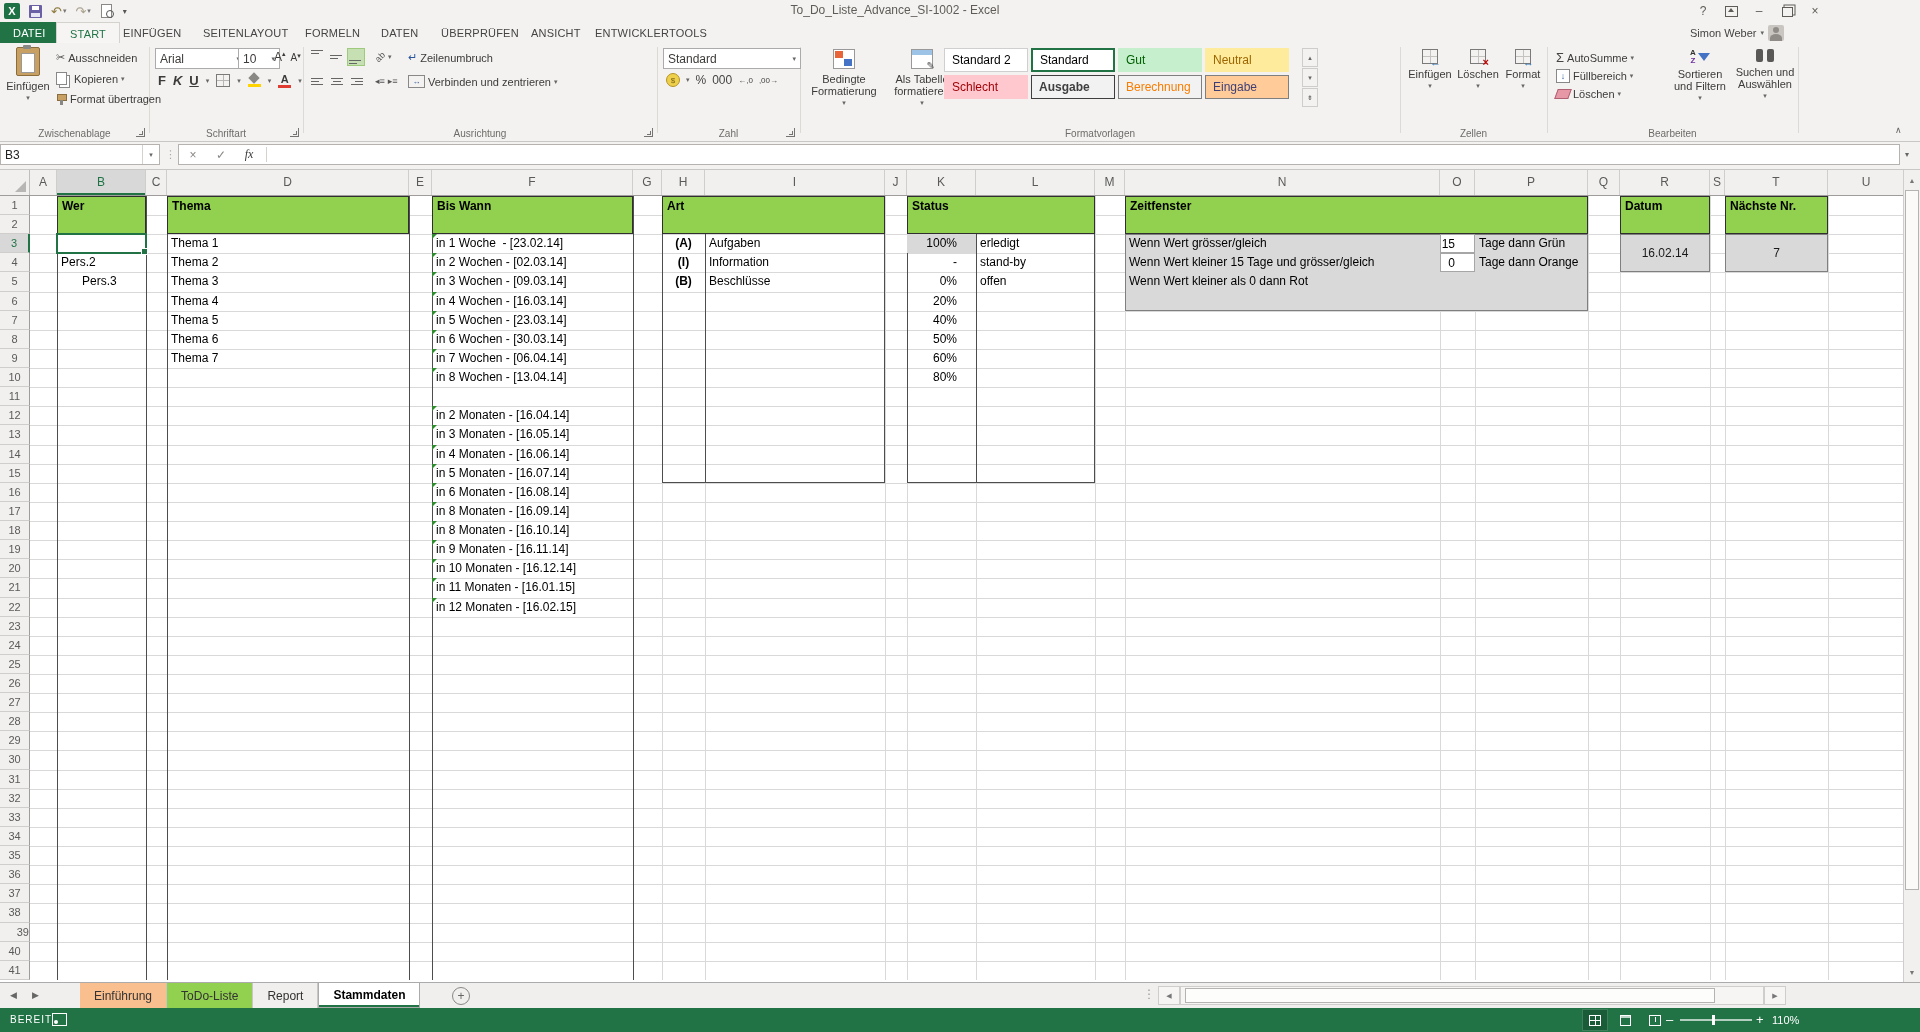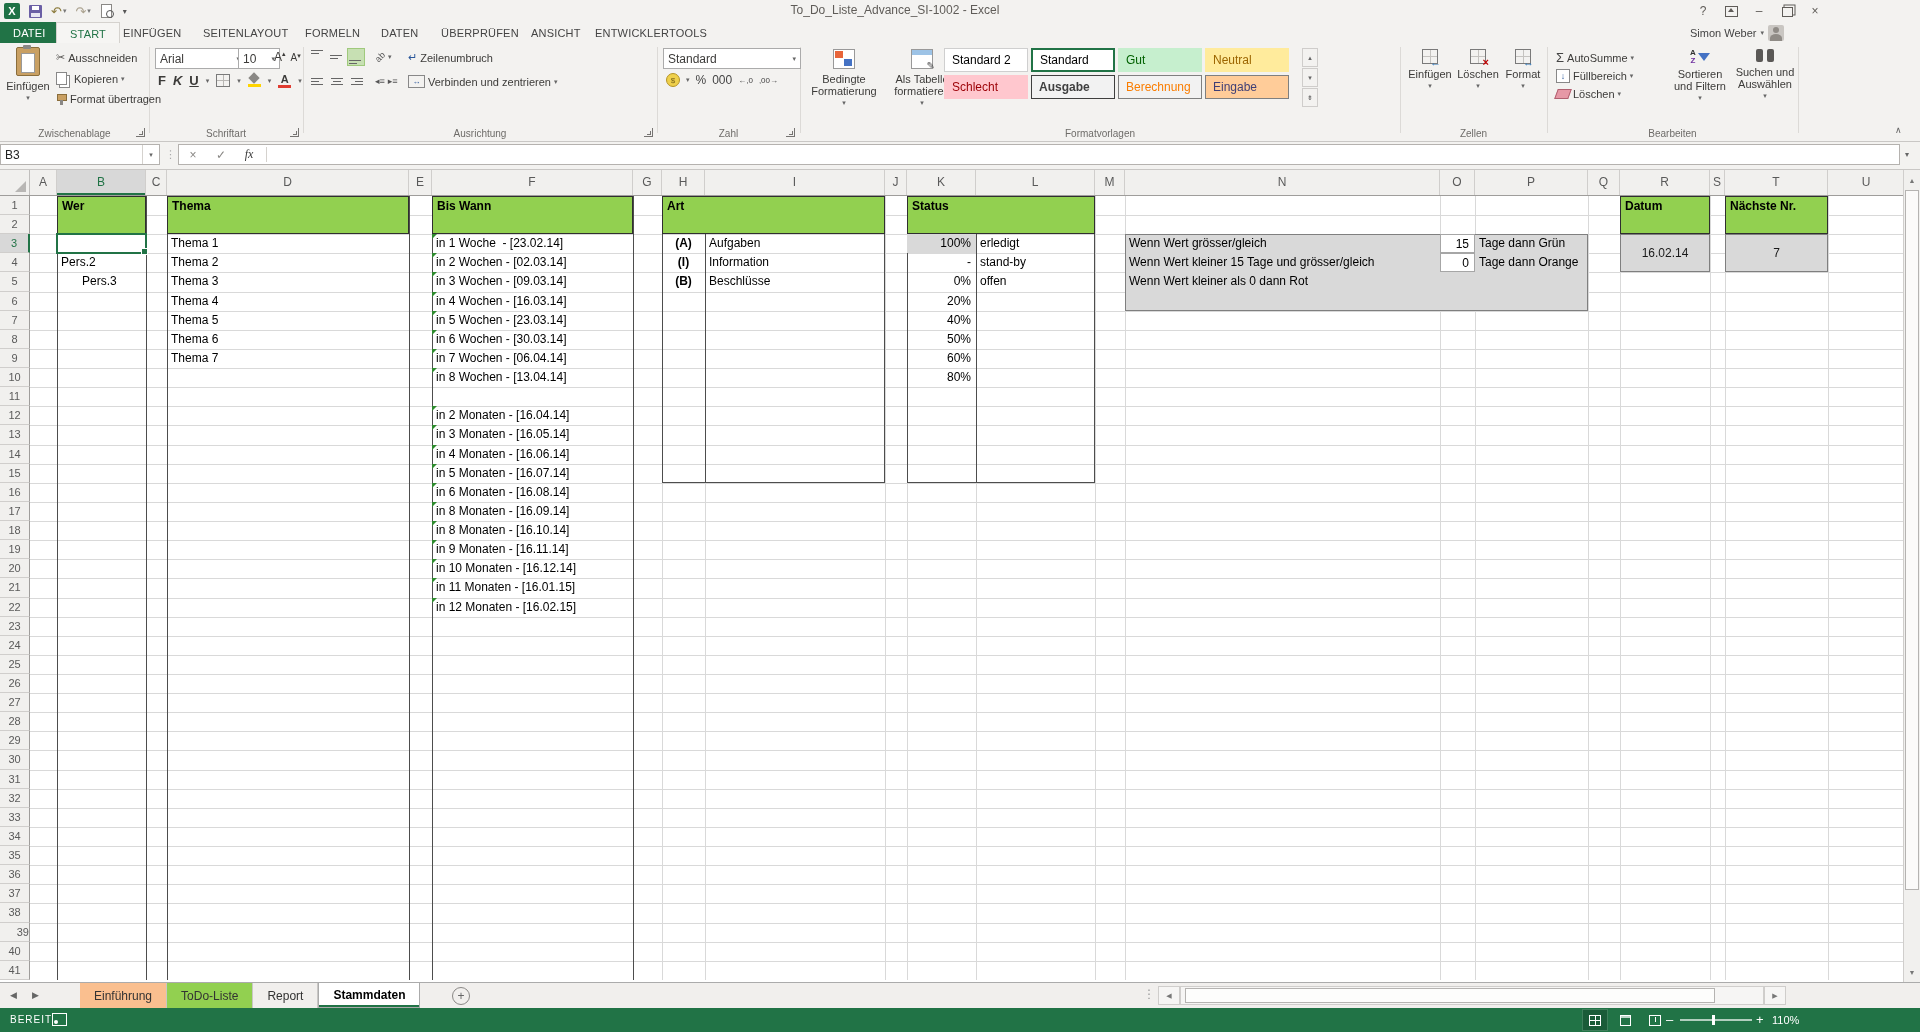--- a/index.html
+++ b/index.html
@@ -128,21 +128,21 @@
   .hline{position:absolute;left:30px;height:1px;background:#D9D9D9;}
   .vline{position:absolute;top:0;width:1px;background:#D9D9D9;}
   .darkline{position:absolute;top:0;width:1px;background:#4D4D4D;}
   .obox{position:absolute;border:1px solid #4D4D4D;border-top:none;box-sizing:border-box;}
   .oboxdiv{position:absolute;width:1px;background:#4D4D4D;}
   .grayblock{position:absolute;background:#D9D9D9;border:1px solid #7F7F7F;box-sizing:border-box;}
   .valblock{display:flex;align-items:center;justify-content:center;font-size:12px;color:#1a1a1a;}
   .greenhdr{position:absolute;background:#92D050;border:1px solid #2F2F2F;box-sizing:border-box;
       font-weight:bold;font-size:12px;color:#000;padding:2px 0 0 4px;}
   .cell{position:absolute;font-size:12px;color:#000;white-space:pre;overflow:visible;box-sizing:border-box;}
-  .cell.left{padding-left:4px;} .cell.right{text-align:right;padding-right:5px;}
+  .cell.left{padding-left:4px;} .cell.right{text-align:right;padding-right:19px;}
   .cell.center{text-align:center;} .cell.bold{font-weight:bold;}
   .flag{position:absolute;left:0;top:0;width:0;height:0;border-top:5px solid #2E8B2E;border-right:5px solid transparent;}
   #activecell{position:absolute;border:2px solid #217346;background:#fff;box-sizing:border-box;}
   #activecell .handle{position:absolute;right:-3px;bottom:-3px;width:5px;height:5px;background:#217346;border:1px solid #fff;}
 
   
   #vscroll{position:absolute;left:1903px;top:170px;width:17px;height:812px;background:#F1F0EE;border-left:1px solid #D0CECC;box-sizing:border-box;}
   .vsb{position:absolute;left:0;width:16px;height:20px;display:flex;align-items:center;justify-content:center;font-size:7px;color:#777;}
   .vsb.up{top:0;} .vsb.dn{bottom:0;}
   #vsthumb{position:absolute;left:1px;top:20px;width:14px;height:700px;background:#FBFAF9;border:1px solid #B5B3B1;box-sizing:border-box;}
@@ -593,20 +593,21 @@
       <div class="obox" style="left: 907px; top: 38.24px; width: 188px; height: 248.56px;"></div>
       <div class="oboxdiv" style="left: 976px; top: 38.24px; height: 248.56px;"></div>
       <div class="grayblock" style="left: 1125px; top: 38.24px; width: 463px; height: 76.48px;"></div>
       <div class="grayblock valblock" style="left: 1620px; top: 38.24px; width: 90px; height: 38.24px;">16.02.14</div>
       <div class="grayblock valblock" style="left: 1725px; top: 38.24px; width: 103px; height: 38.24px;">7</div>
       <div class="greenhdr" style="left: 57px; top: 0px; width: 89px; height: 38.24px;">Wer</div>
       <div class="greenhdr" style="left: 167px; top: 0px; width: 242px; height: 38.24px;">Thema</div>
       <div class="greenhdr" style="left: 432px; top: 0px; width: 201px; height: 38.24px;">Bis Wann</div>
       <div class="greenhdr" style="left: 662px; top: 0px; width: 223px; height: 38.24px;">Art</div>
       <div class="greenhdr" style="left: 907px; top: 0px; width: 188px; height: 38.24px;">Status</div>
+      <div class="greenhdr" style="left: 1125px; top: 0px; width: 463px; height: 38.24px;">Zeitfenster</div>
       <div class="greenhdr" style="left: 1620px; top: 0px; width: 90px; height: 38.24px;">Datum</div>
       <div class="greenhdr" style="left: 1725px; top: 0px; width: 103px; height: 38.24px;">Nächste Nr.</div>
       <div class="cell left" style="left: 57px; top: 57.36px; width: 89px; height: 19.12px; line-height: 19.12px;">Pers.2</div>
       <div class="cell left" style="left: 57px; top: 76.48px; width: 89px; height: 19.12px; line-height: 19.12px; margin-left: 21px;">Pers.3</div>
       <div class="cell left" style="left: 167px; top: 38.24px; width: 242px; height: 19.12px; line-height: 19.12px;">Thema 1</div>
       <div class="cell left" style="left: 167px; top: 57.36px; width: 242px; height: 19.12px; line-height: 19.12px;">Thema 2</div>
       <div class="cell left" style="left: 167px; top: 76.48px; width: 242px; height: 19.12px; line-height: 19.12px;">Thema 3</div>
       <div class="cell left" style="left: 167px; top: 95.6px; width: 242px; height: 19.12px; line-height: 19.12px;">Thema 4</div>
       <div class="cell left" style="left: 167px; top: 114.72px; width: 242px; height: 19.12px; line-height: 19.12px;">Thema 5</div>
       <div class="cell left" style="left: 167px; top: 133.84px; width: 242px; height: 19.12px; line-height: 19.12px;">Thema 6</div>

